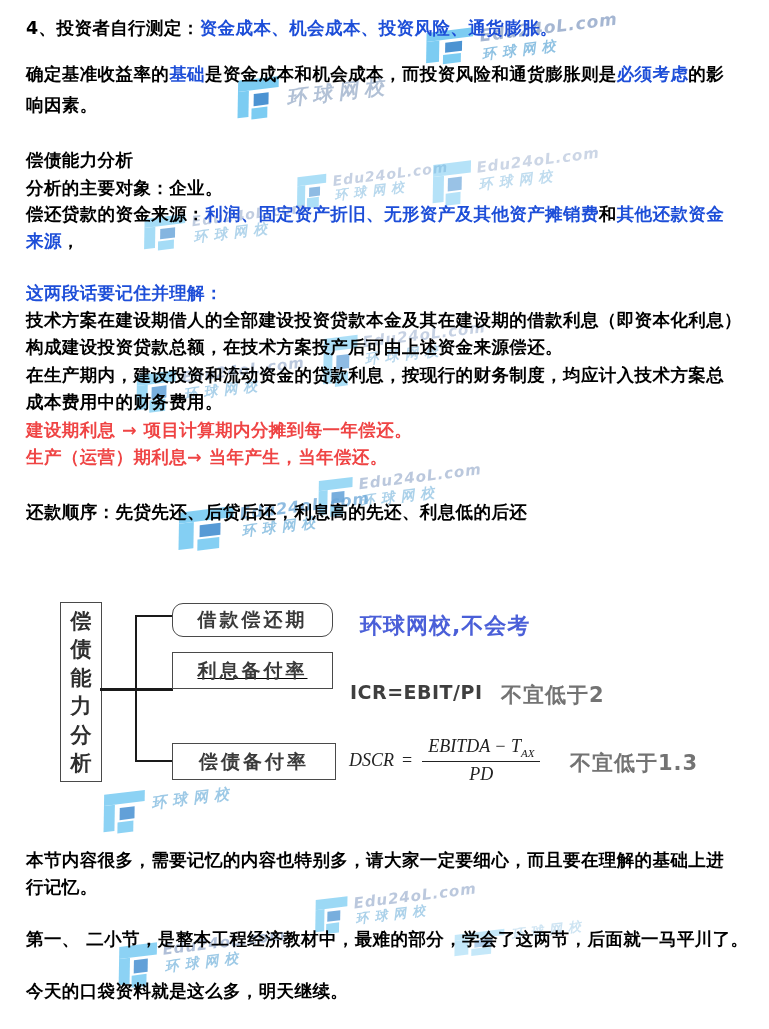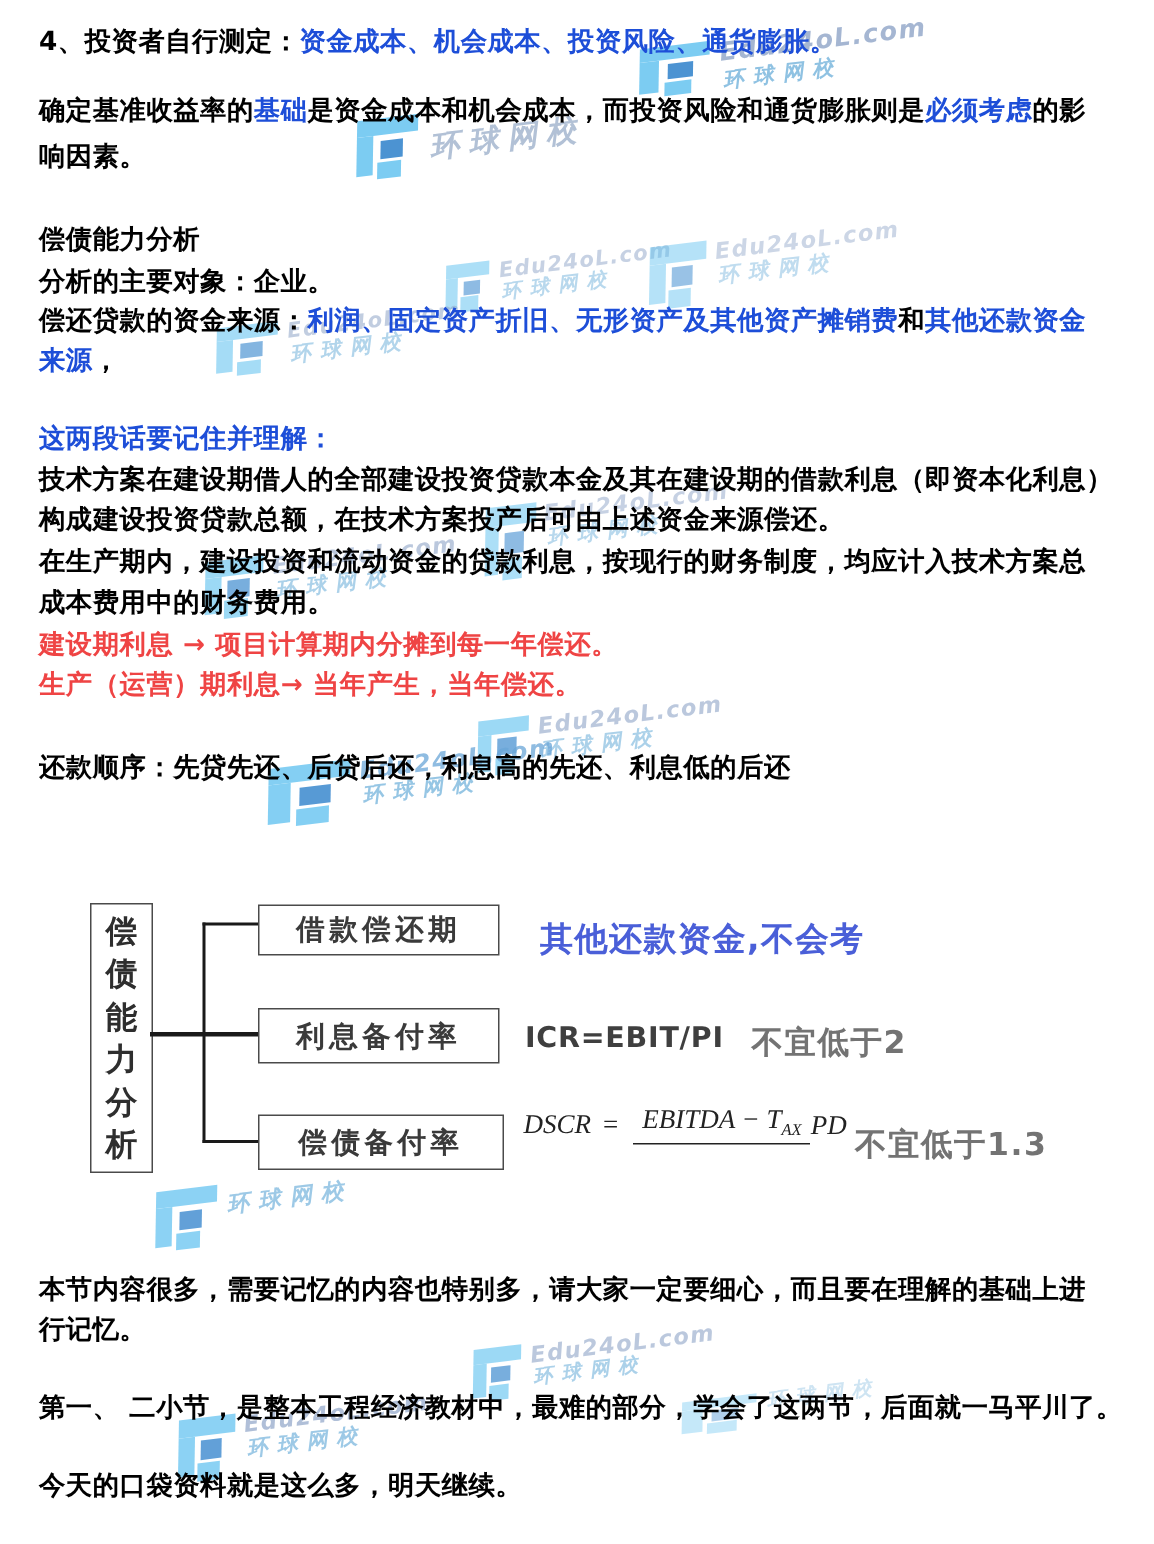--- a/index.html
+++ b/index.html
@@ -31,21 +31,21 @@
   .dbox .lbl{color:#3a3a3a;font-size:19px;letter-spacing:3px;}
   .rootbox .vtext{width:24px;font-size:21px;line-height:28.5px;letter-spacing:0;
         word-break:break-all;text-align:center;color:#2e2e2e;}
   .dnote{position:absolute;white-space:nowrap;z-index:2;}
   .note-blue{color:#4a5fd8;font-size:22px;letter-spacing:1px;}
   .note-red{color:#737373;font-size:21px;letter-spacing:1px;}
   .icrtxt{color:#3f3f3f;font-size:19px;letter-spacing:.5px;}
   .formula{position:absolute;display:flex;align-items:center;z-index:2;
         font-family:"Liberation Serif","DejaVu Serif",serif;font-weight:400;
         font-style:italic;color:#222;font-size:18px;}
-  .formula .frac{display:inline-flex;flex-direction:row;align-items:center;margin-left:10px;}
+  .formula .frac{display:inline-flex;flex-direction:column;align-items:center;margin-left:10px;}
   .formula .num{padding:0 6px 2px 6px;border-bottom:1.6px solid #222;}
   .formula .den{padding-top:2px;}
   .formula sub{font-size:11px;font-style:italic;}
 </style>
 </head>
 <body>
 
 <div class="page">
 
   <div class="wm" style="left:418px;top:34px;opacity:.8;">
@@ -276,31 +276,31 @@
 
   <div class="dbox rootbox" style="left:60px;top:602px;width:40px;height:178px;">
     <div class="vtext">偿债能力分析</div>
   </div>
 
   <div class="dline" style="left:100px;top:688px;width:73px;height:3px;"></div>
   <div class="dline" style="left:135px;top:615px;width:2px;height:147px;"></div>
   <div class="dline" style="left:135px;top:615px;width:38px;height:2px;"></div>
   <div class="dline" style="left:135px;top:760px;width:38px;height:2px;"></div>
 
-  <div class="dbox" style="left:172px;top:603px;width:159px;height:32px;">
+  <div class="dbox" style="left:172px;top:603px;width:159px;height:32px;border-radius:11px;">
     <span class="lbl">借款偿还期</span>
   </div>
-  <div class="dbox" style="left:172px;top:672px;width:159px;height:35px;">
+  <div class="dbox" style="left:172px;top:652px;width:159px;height:35px;text-decoration:underline;">
     <span class="lbl">利息备付率</span>
   </div>
   <div class="dbox" style="left:172px;top:743px;width:162px;height:35px;">
     <span class="lbl">偿债备付率</span>
   </div>
 
-  <div class="dnote note-blue" style="left:360px;top:611px;">其他还款资金,不会考</div>
+  <div class="dnote note-blue" style="left:360px;top:611px;">环球网校,不会考</div>
 
   <div class="dnote icrtxt" style="left:350px;top:681px;">ICR=EBIT/PI</div>
   <div class="dnote note-red" style="left:501px;top:681px;">不宜低于2</div>
 
   <div class="formula" style="left:349px;top:736px;">
     <span>DSCR</span>
     <span style="margin-left:8px;font-style:normal;">=</span>
     <span class="frac">
       <span class="num"><span>EBITDA − T</span><sub>AX</sub></span>
       <span class="den">PD</span>

